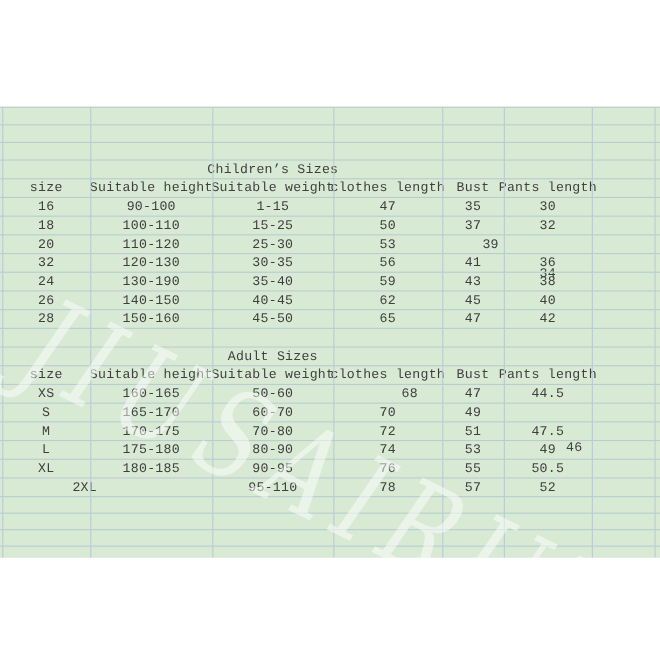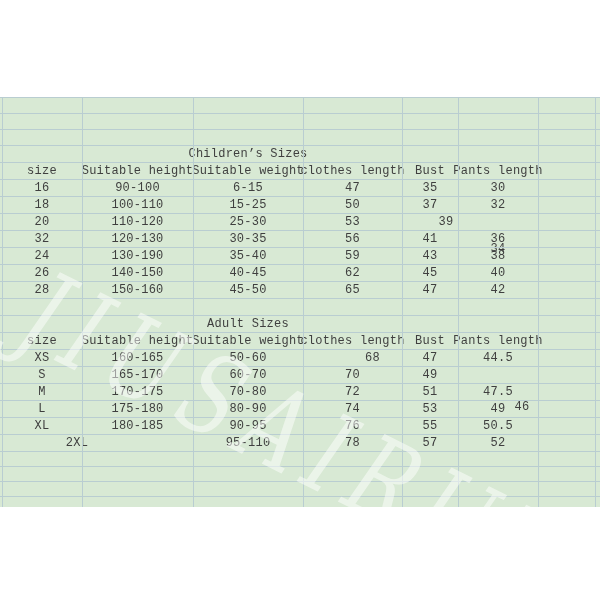--- a/index.html
+++ b/index.html
@@ -67,21 +67,21 @@
           <span class="cell" style="left: 2px; width: 80px;">size</span>
           <span class="cell" style="left: 82px; width: 111px;">Suitable height</span>
           <span class="cell" style="left: 193px; width: 110px;">Suitable weight</span>
           <span class="cell" style="left: 303px; width: 99px;">clothes length</span>
           <span class="cell" style="left: 402px; width: 56px;">Bust</span>
           <span class="cell" style="left: 458px; width: 80px;">Pants length</span>
         </div>
         <div class="row" style="height: 17px;">
           <span class="cell" style="left: 2px; width: 80px;">16</span>
           <span class="cell" style="left: 82px; width: 111px;">90-100</span>
-          <span class="cell" style="left: 193px; width: 110px;">6-15</span>
+          <span class="cell" style="left: 193px; width: 110px;">1-15</span>
           <span class="cell" style="left: 303px; width: 99px;">47</span>
           <span class="cell" style="left: 402px; width: 56px;">35</span>
           <span class="cell" style="left: 458px; width: 80px;">30</span>
         </div>
         <div class="row" style="height: 17px;">
           <span class="cell" style="left: 2px; width: 80px;">18</span>
           <span class="cell" style="left: 82px; width: 111px;">100-110</span>
           <span class="cell" style="left: 193px; width: 110px;">15-25</span>
           <span class="cell" style="left: 303px; width: 99px;">50</span>
           <span class="cell" style="left: 402px; width: 56px;">37</span>

